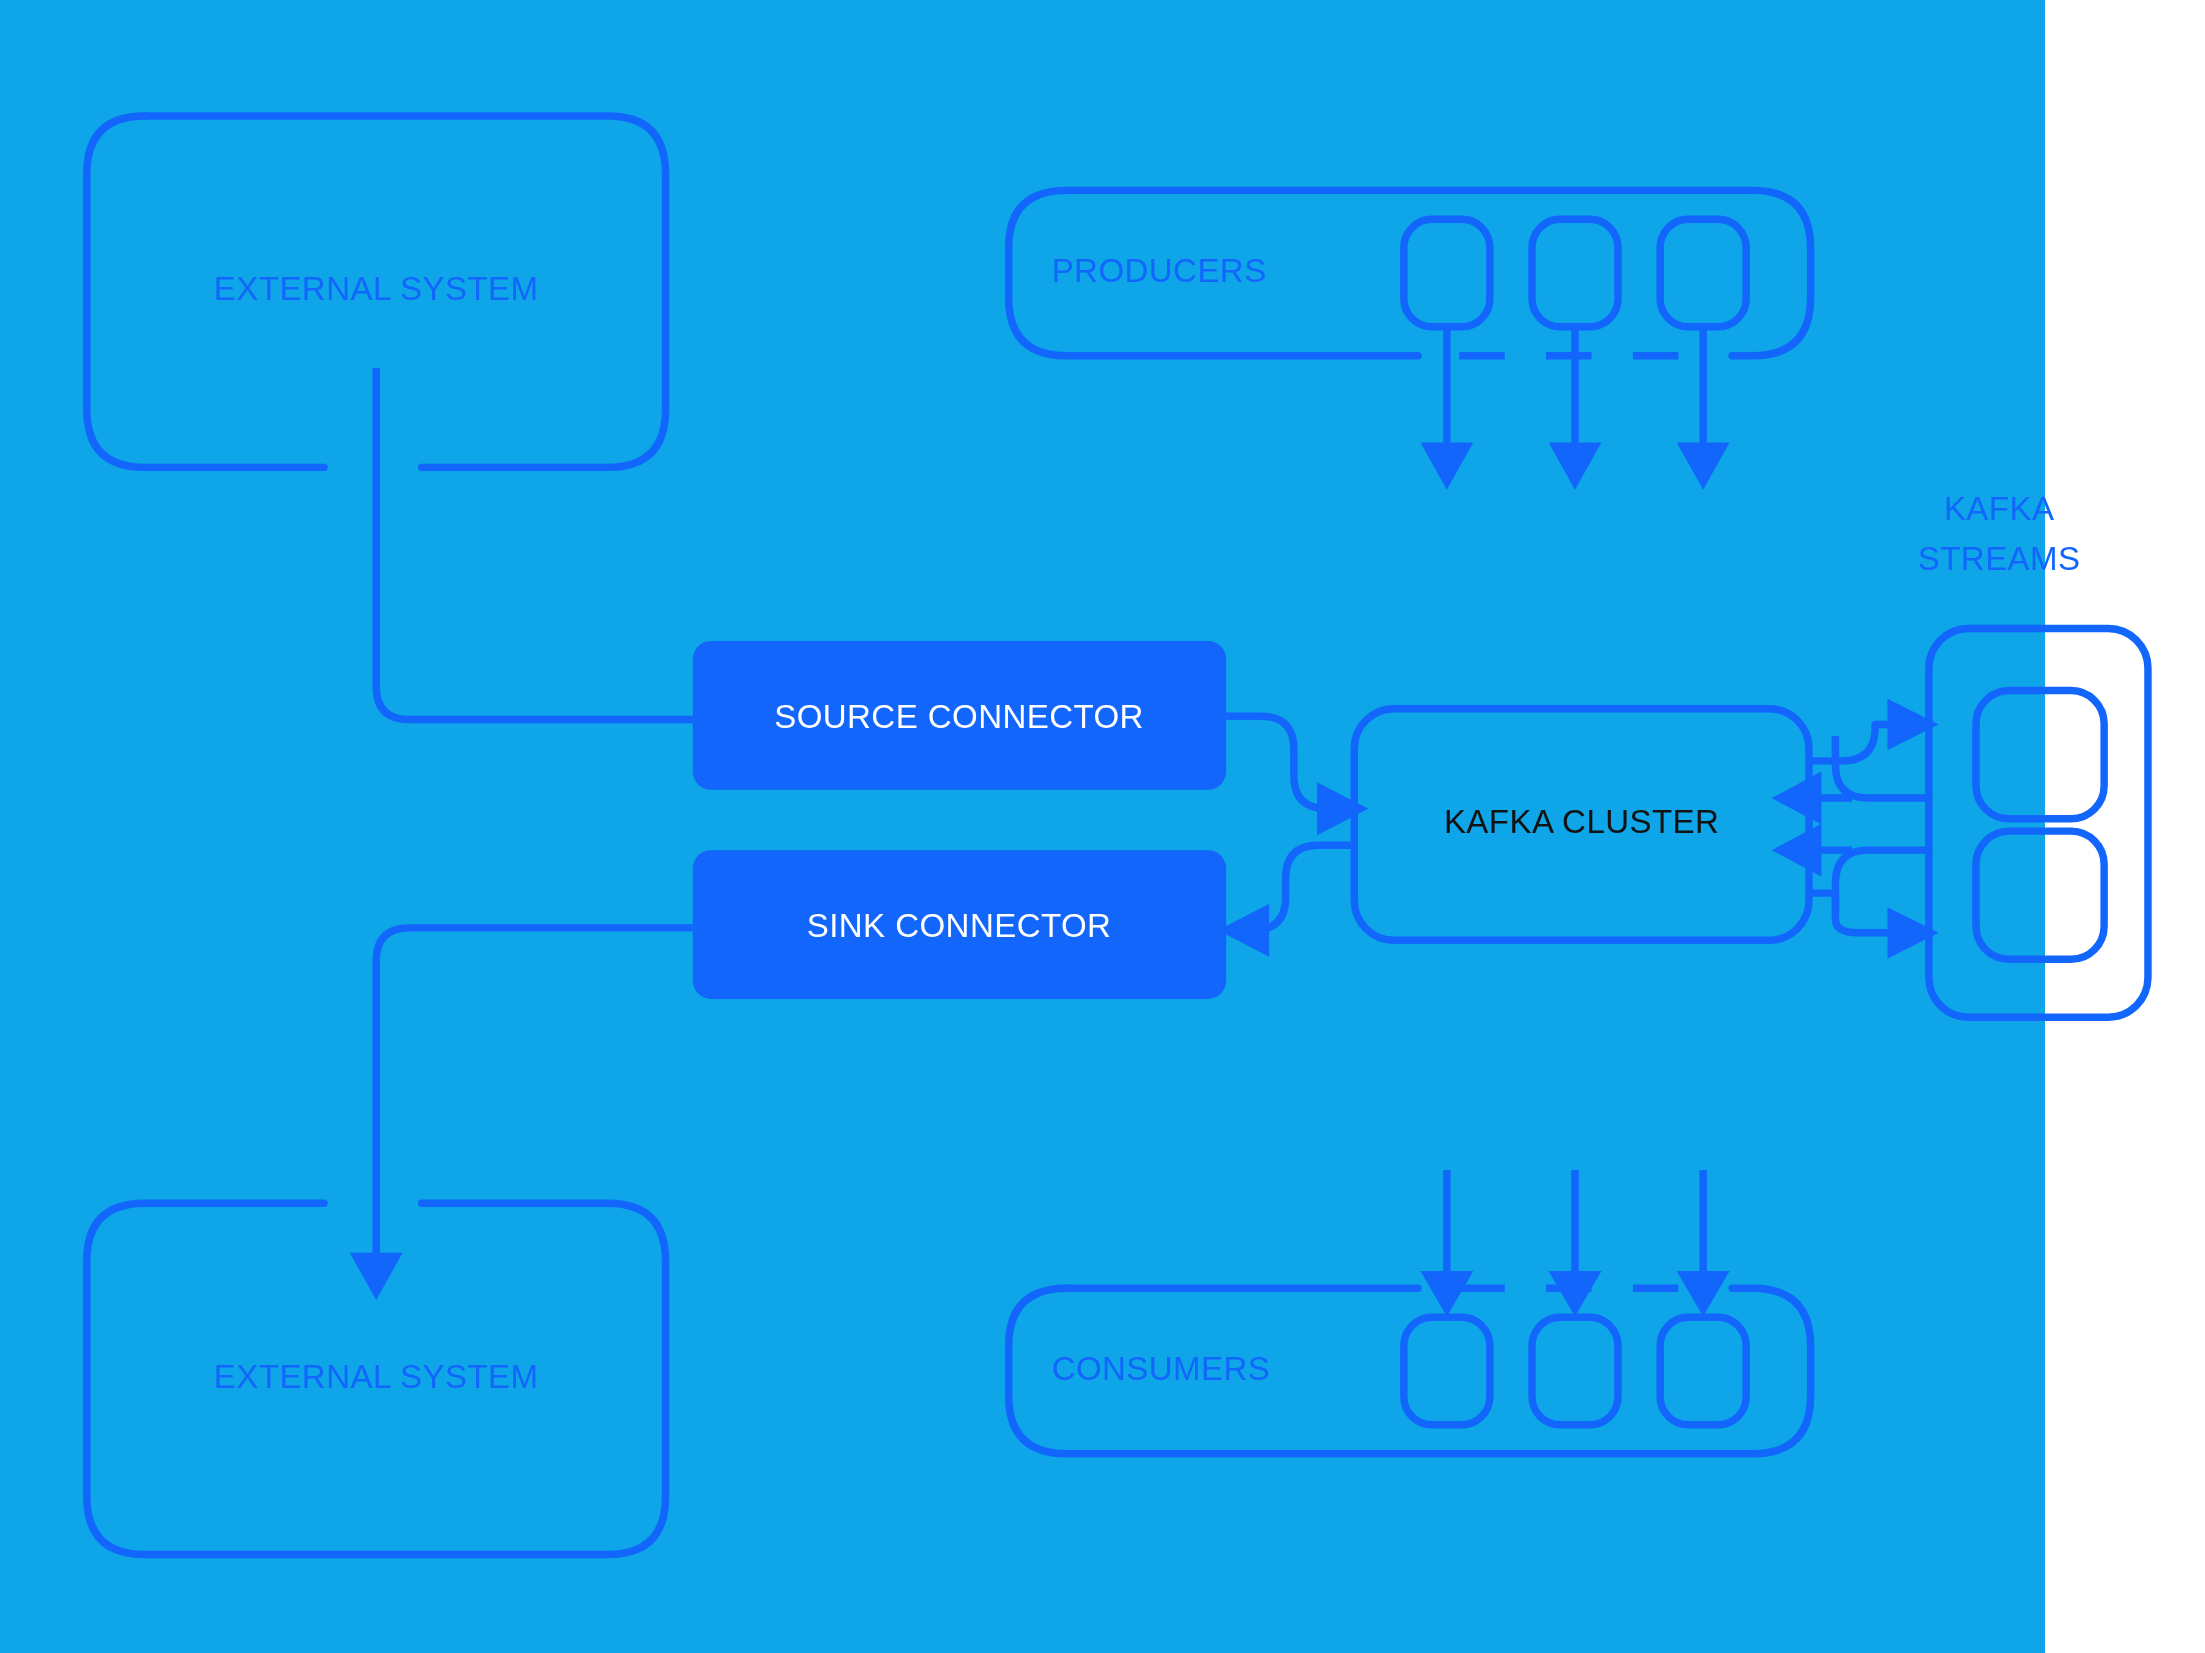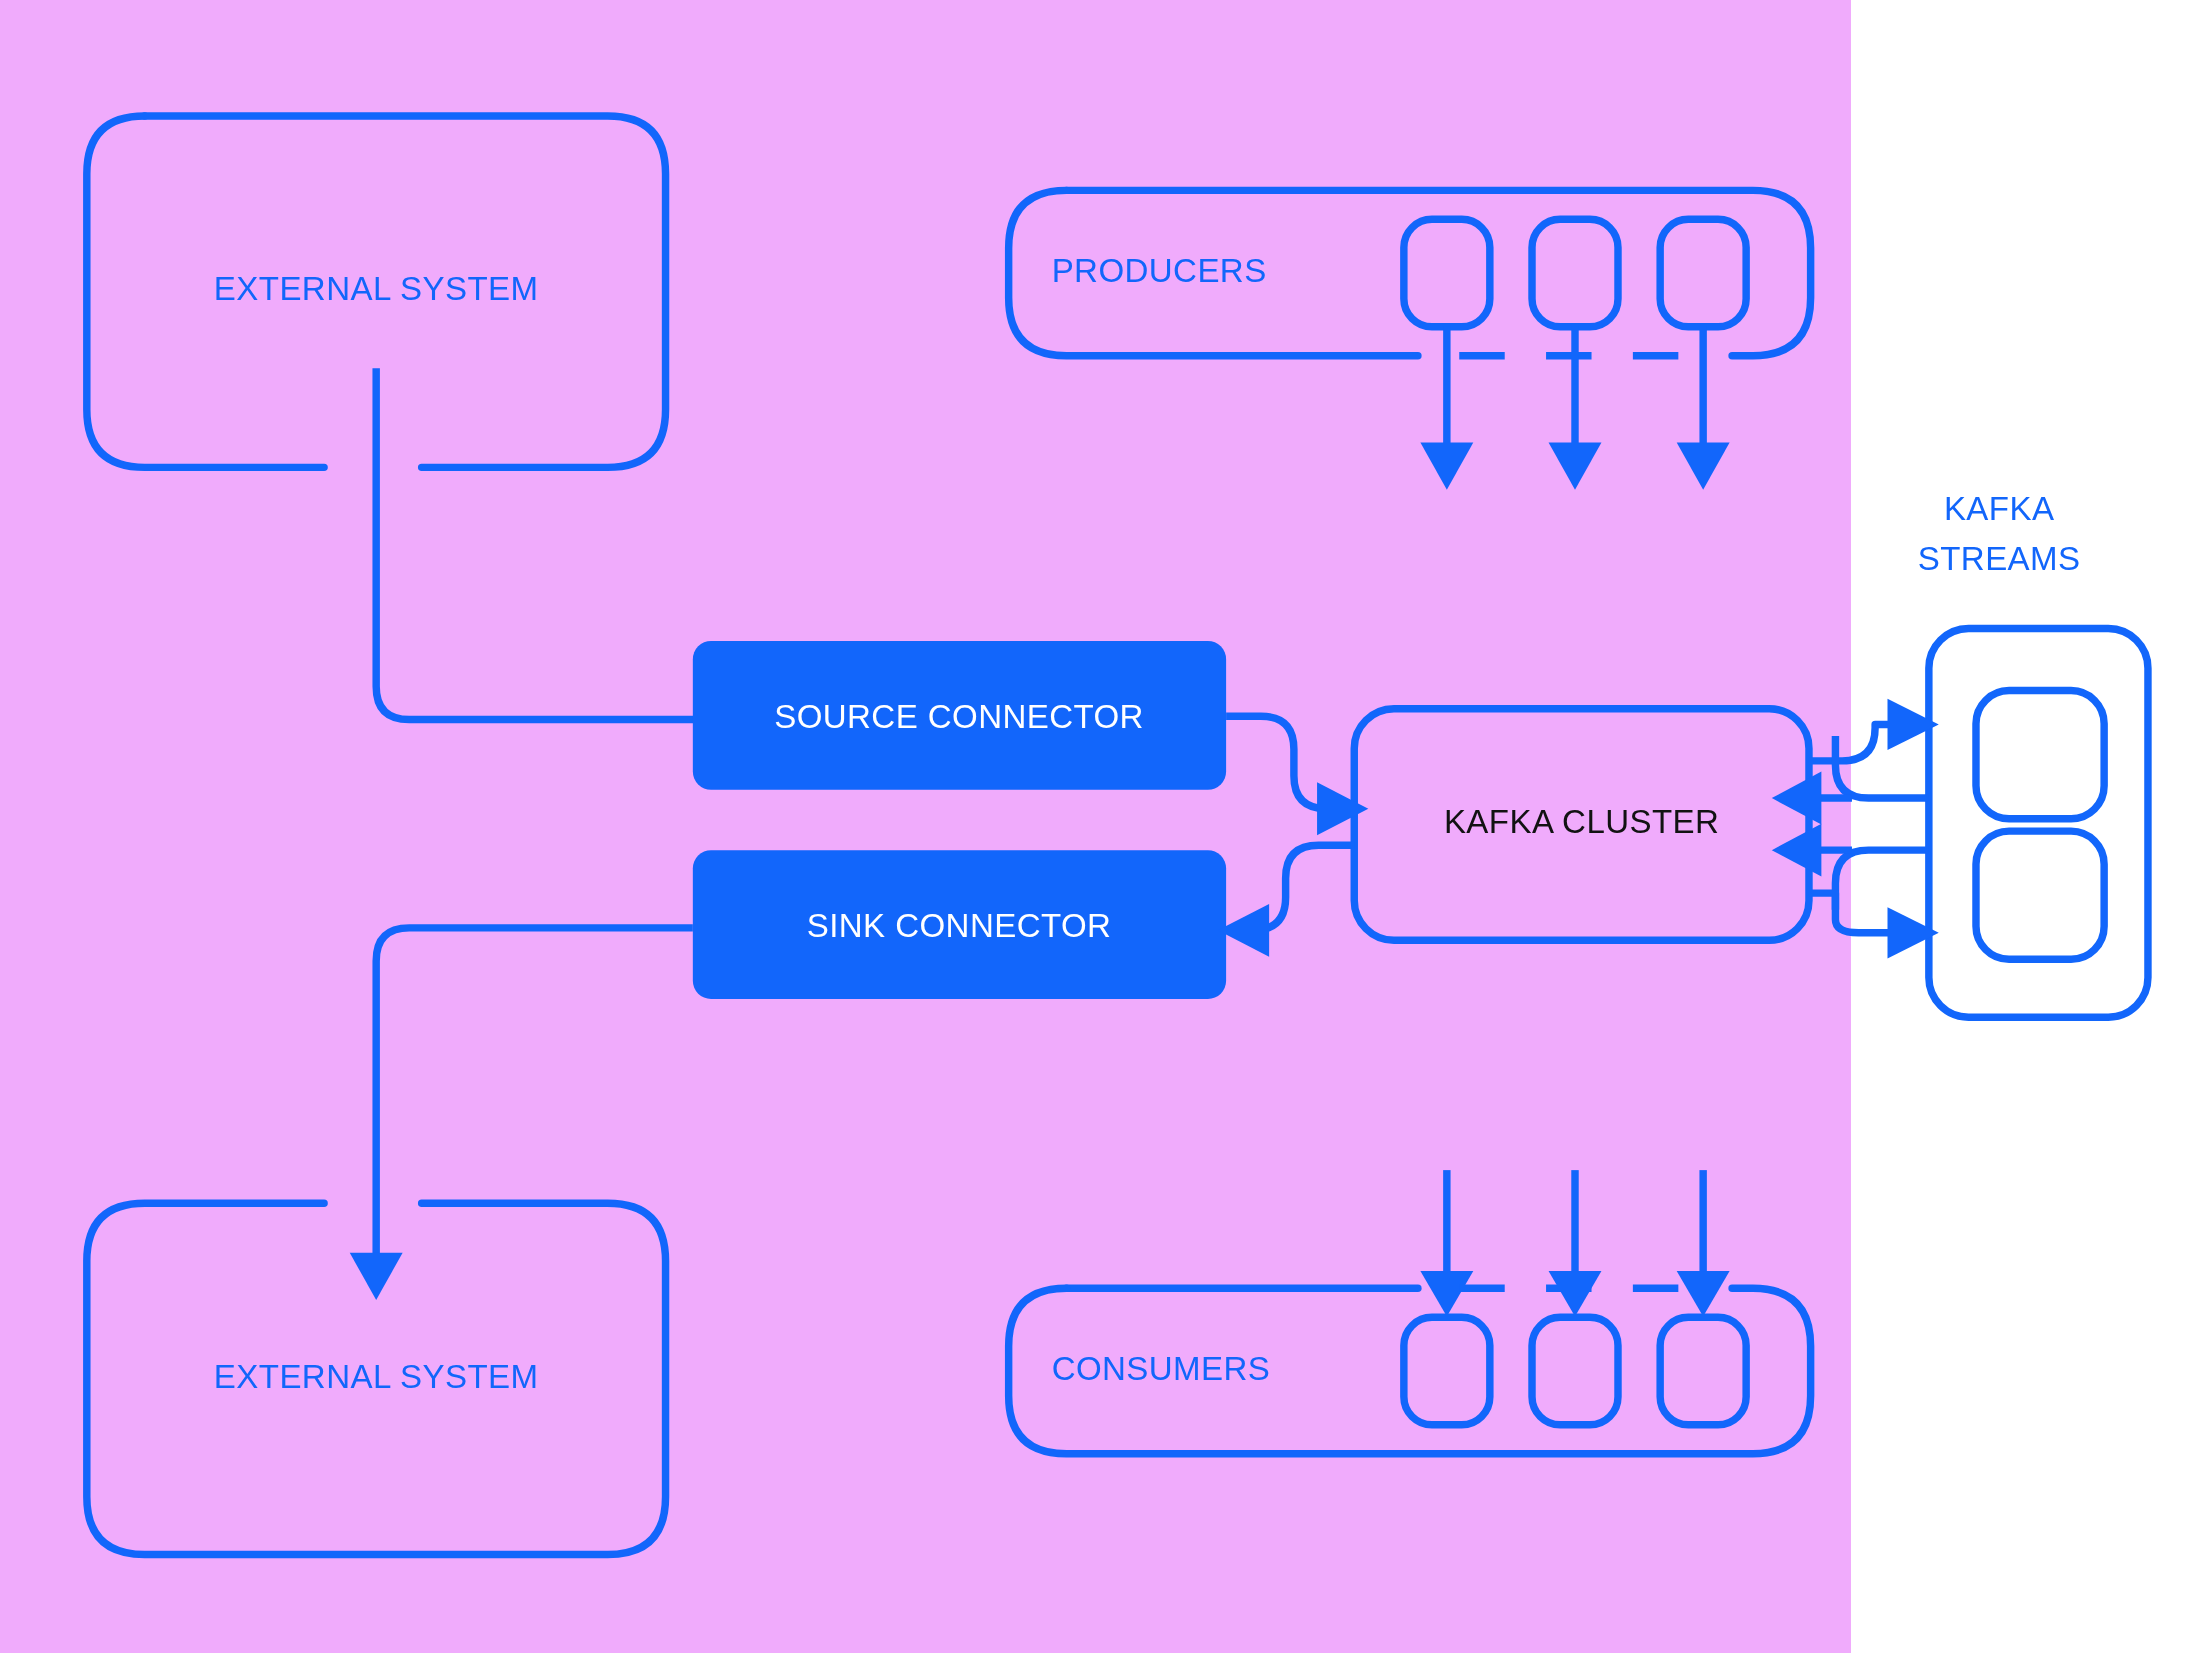--- a/index.html
+++ b/index.html
@@ -8,24 +8,23 @@
     background: #ffffff;
   }
   body {
     width: 2205px;
     height: 1654px;
     font-family: "Liberation Sans", sans-serif;
     overflow: hidden;
   }
   #diagram-root {
     position: relative;
-    width: 1803px;
+    width: 2045px;
     height: 1654px;
-    background: #f0abfc;
-    padding-left: 48px;
+    background: #0ea5e9;
   }
   svg#diagram-svg {
     position: absolute;
     top: 0;
     left: 0;
     width: 2205px;
     height: 1654px;
     display: block;
   }
   .stroke-blue {

